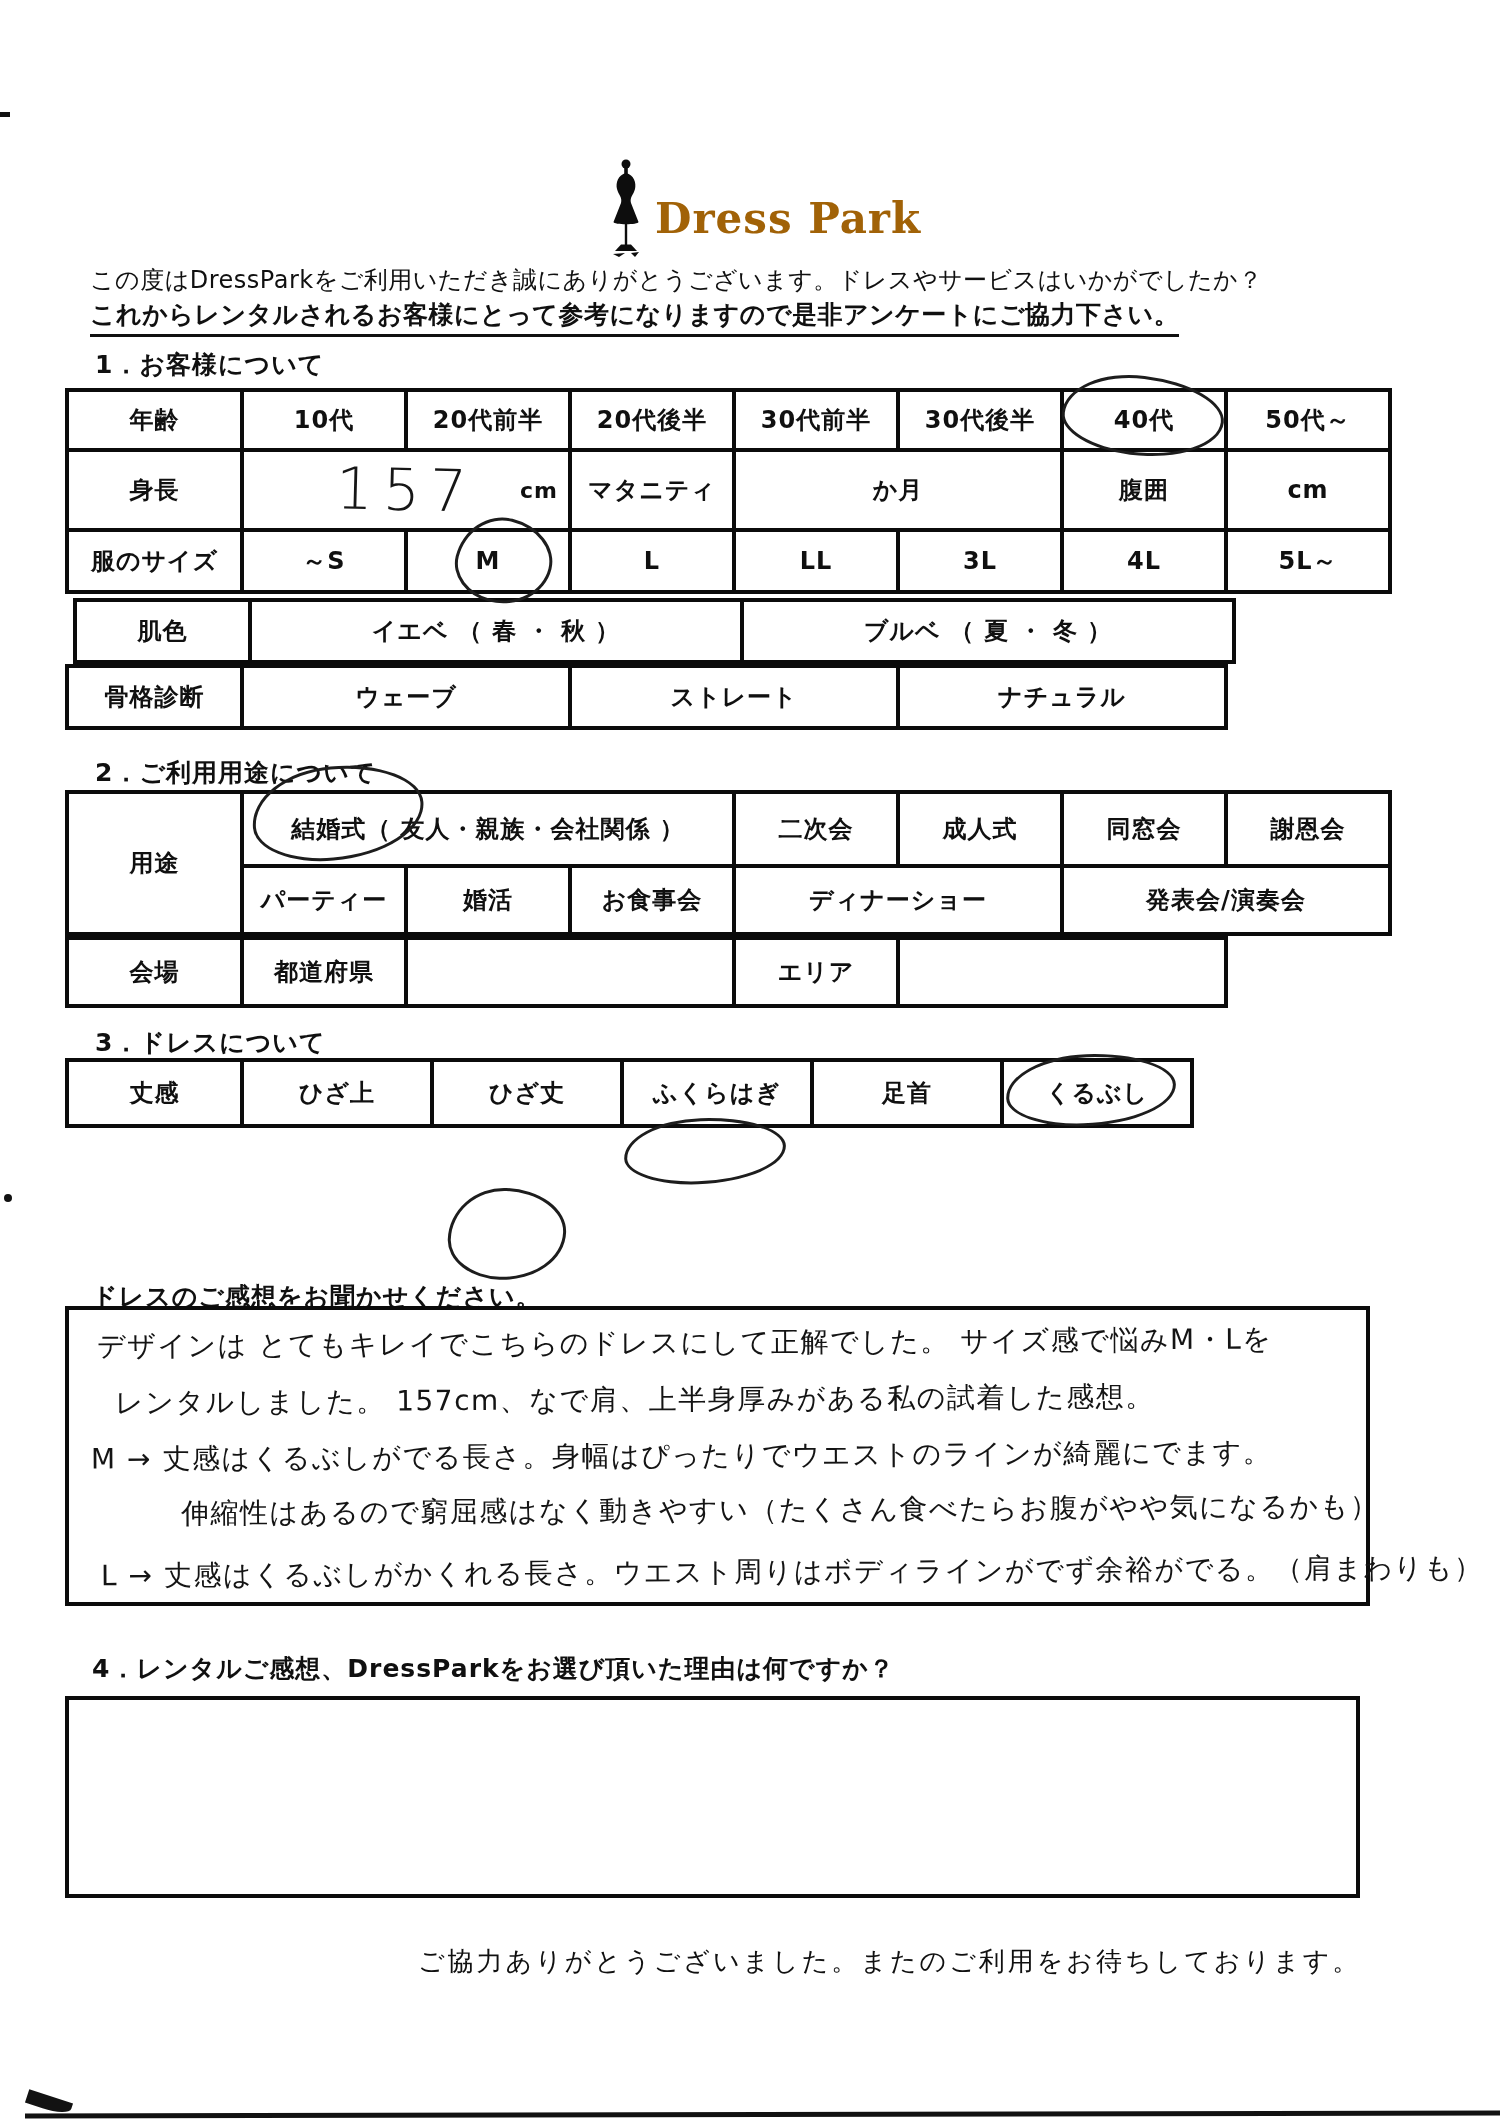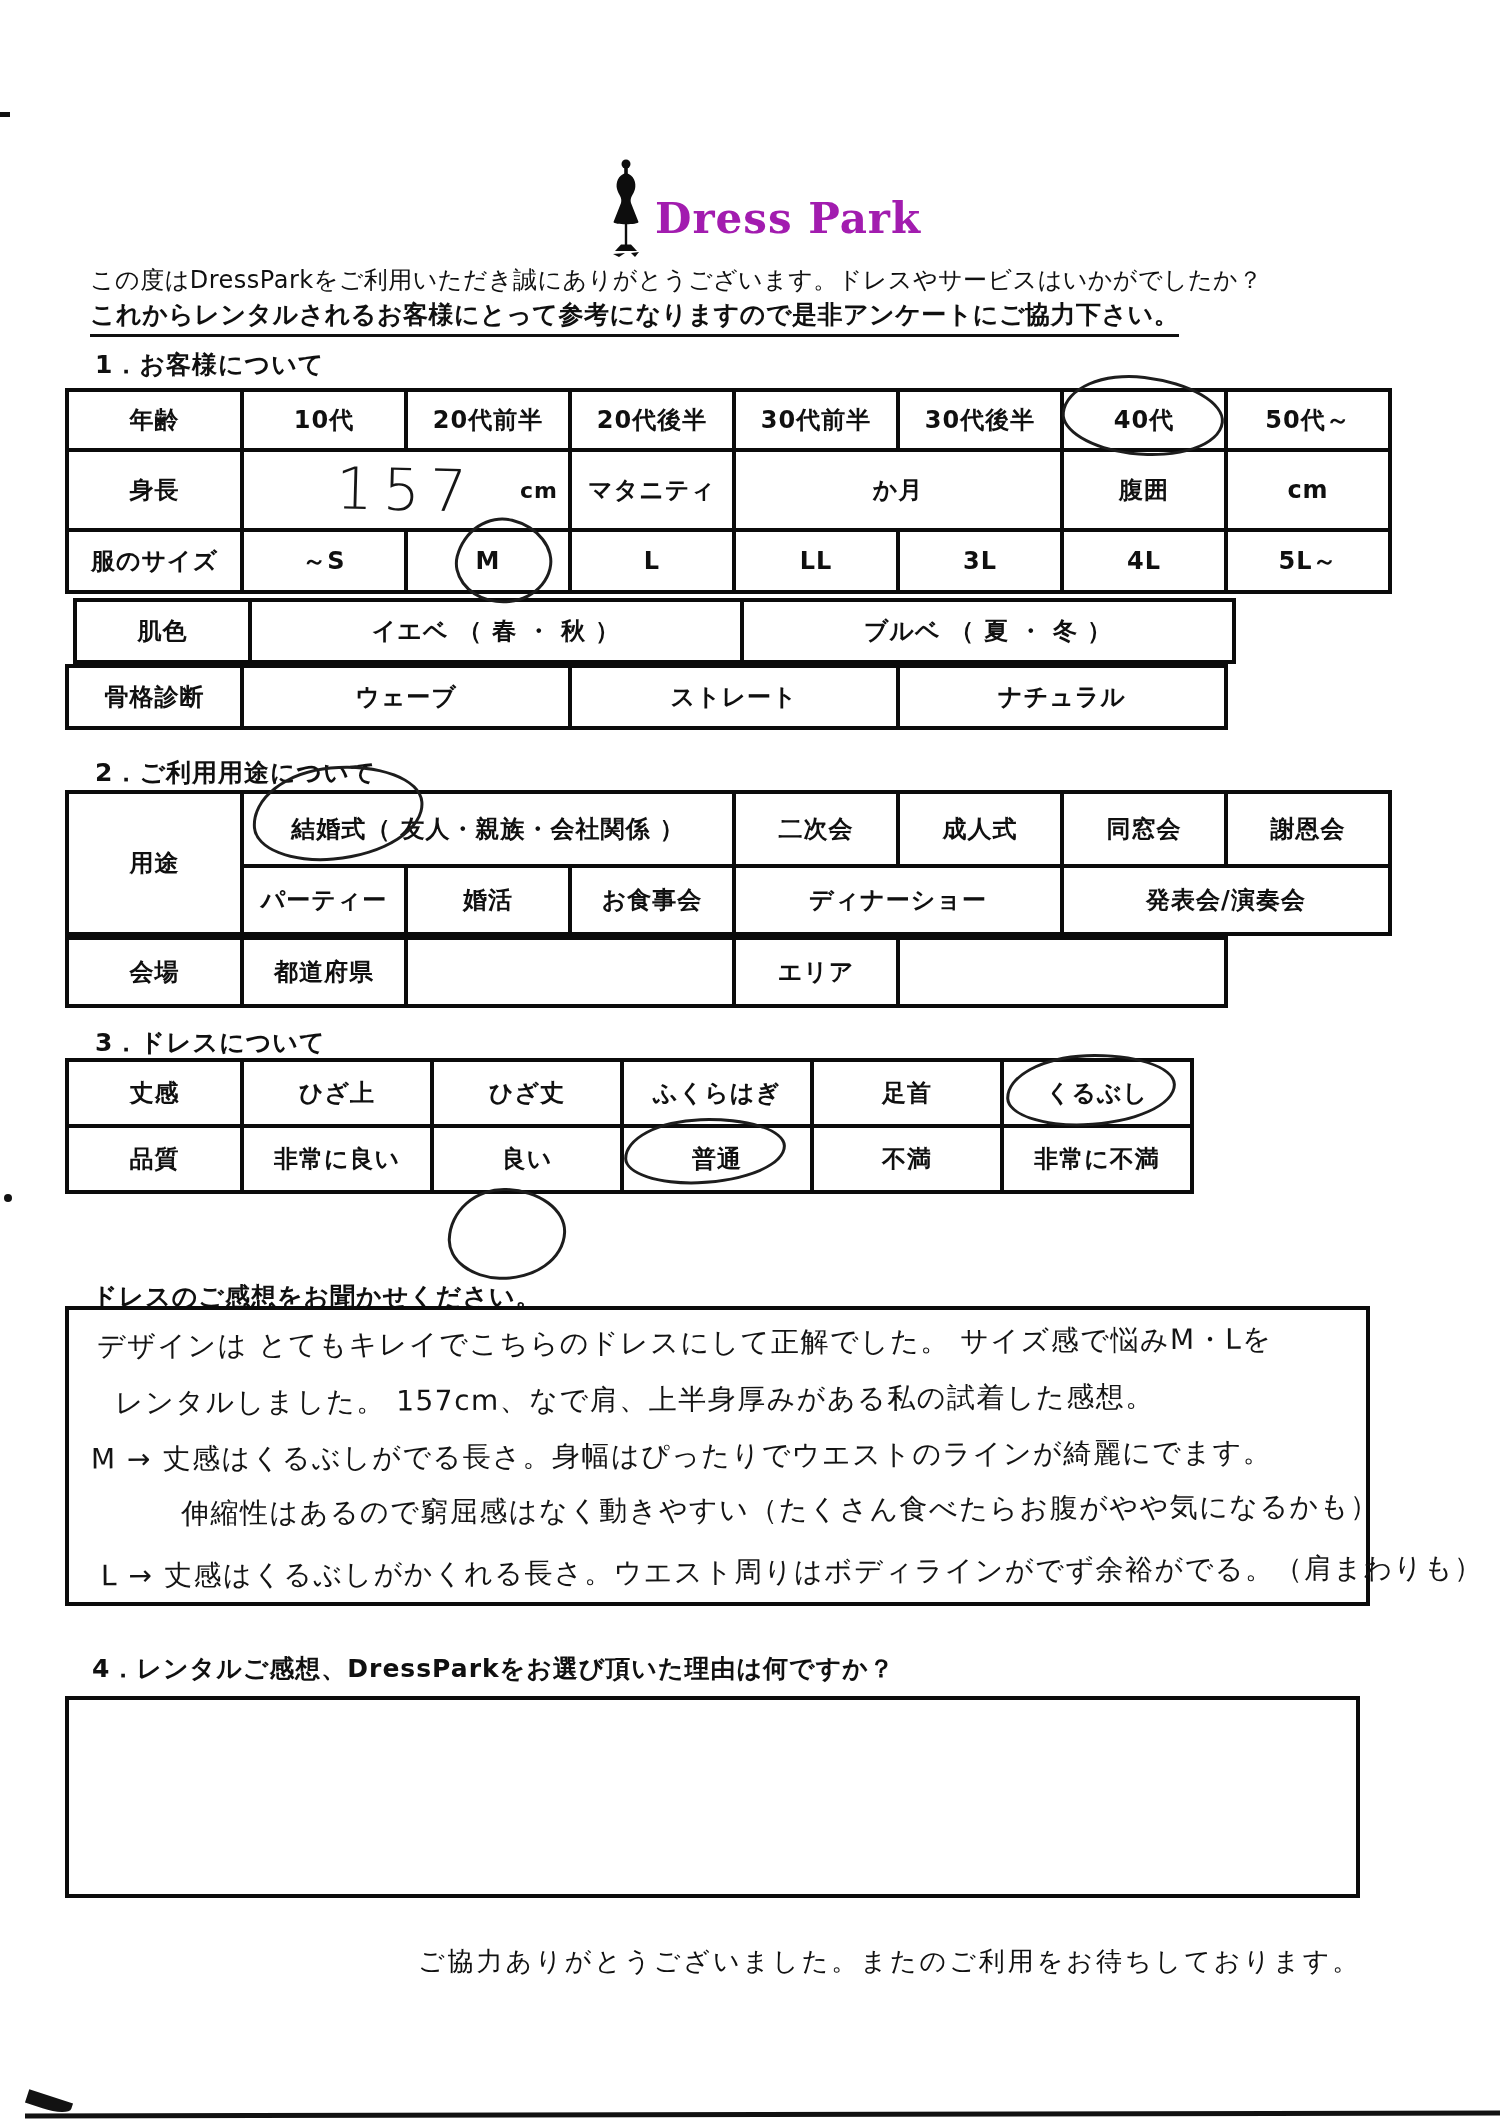--- a/index.html
+++ b/index.html
@@ -7,21 +7,21 @@
   .page {
     position:relative; width:1500px; height:2127px; background:#fff;
     font-family:"DejaVu Sans","Liberation Sans",sans-serif; color:#101010; overflow:hidden;
   }
   .abs { position:absolute; }
 
   
   .logo { display:flex; align-items:flex-end; gap:8px; }
   .logo svg { display:block; }
   .logo-text { font-family:"DejaVu Serif","Liberation Serif",serif; font-weight:bold;
-               font-size:42px; color:#a21caf; letter-spacing:1px; line-height:1; padding-bottom:18px; }
+               font-size:42px; color:#a16207; letter-spacing:1px; line-height:1; padding-bottom:18px; }
 
   
   .intro1 { font-size:24px; font-weight:500; letter-spacing:0.5px; }
   .intro2 { font-size:25px; font-weight:bold; letter-spacing:0.5px;
             border-bottom:3px solid #101010; padding-bottom:3px; display:inline-block; }
   .sec-title { font-size:25px; font-weight:bold; letter-spacing:1px; }
 
   
   table.f { border-collapse:collapse; table-layout:fixed; background:#fff; }
   table.f td {
@@ -227,28 +227,20 @@
       </colgroup>
     <tbody>
         <tr style="height:66px">
       <td class="lbl">丈感</td>
       <td>ひざ上</td>
       <td>ひざ丈</td>
       <td>ふくらはぎ</td>
       <td>足首</td>
       <td>くるぶし</td>
     </tr>
-    <tr style="height:66px">
-      <td class="lbl">品質</td>
-      <td>非常に良い</td>
-      <td>良い</td>
-      <td>普通</td>
-      <td>不満</td>
-      <td>非常に不満</td>
-    </tr>
   </tbody>
     </table>
 
   <div class="abs sec-title" style="left:92px; top:1280px;">ドレスのご感想をお聞かせください。</div>
 
   <div class="bigbox" style="left:65px; top:1306px; width:1305px; height:300px;">
     <div class="hw-line" style="left:28px; top:14px;">デザインは とてもキレイでこちらのドレスにして正解でした。 サイズ感で悩みM・Lを</div>
     <div class="hw-line" style="left:46px; top:71px;">レンタルしました。 157cm、なで肩、上半身厚みがある私の試着した感想。</div>
     <div class="hw-line" style="left:22px; top:127px;">M → 丈感はくるぶしがでる長さ。身幅はぴったりでウエストのラインが綺麗にでます。</div>
     <div class="hw-line" style="left:112px; top:181px;">伸縮性はあるので窮屈感はなく動きやすい（たくさん食べたらお腹がやや気になるかも）</div>

